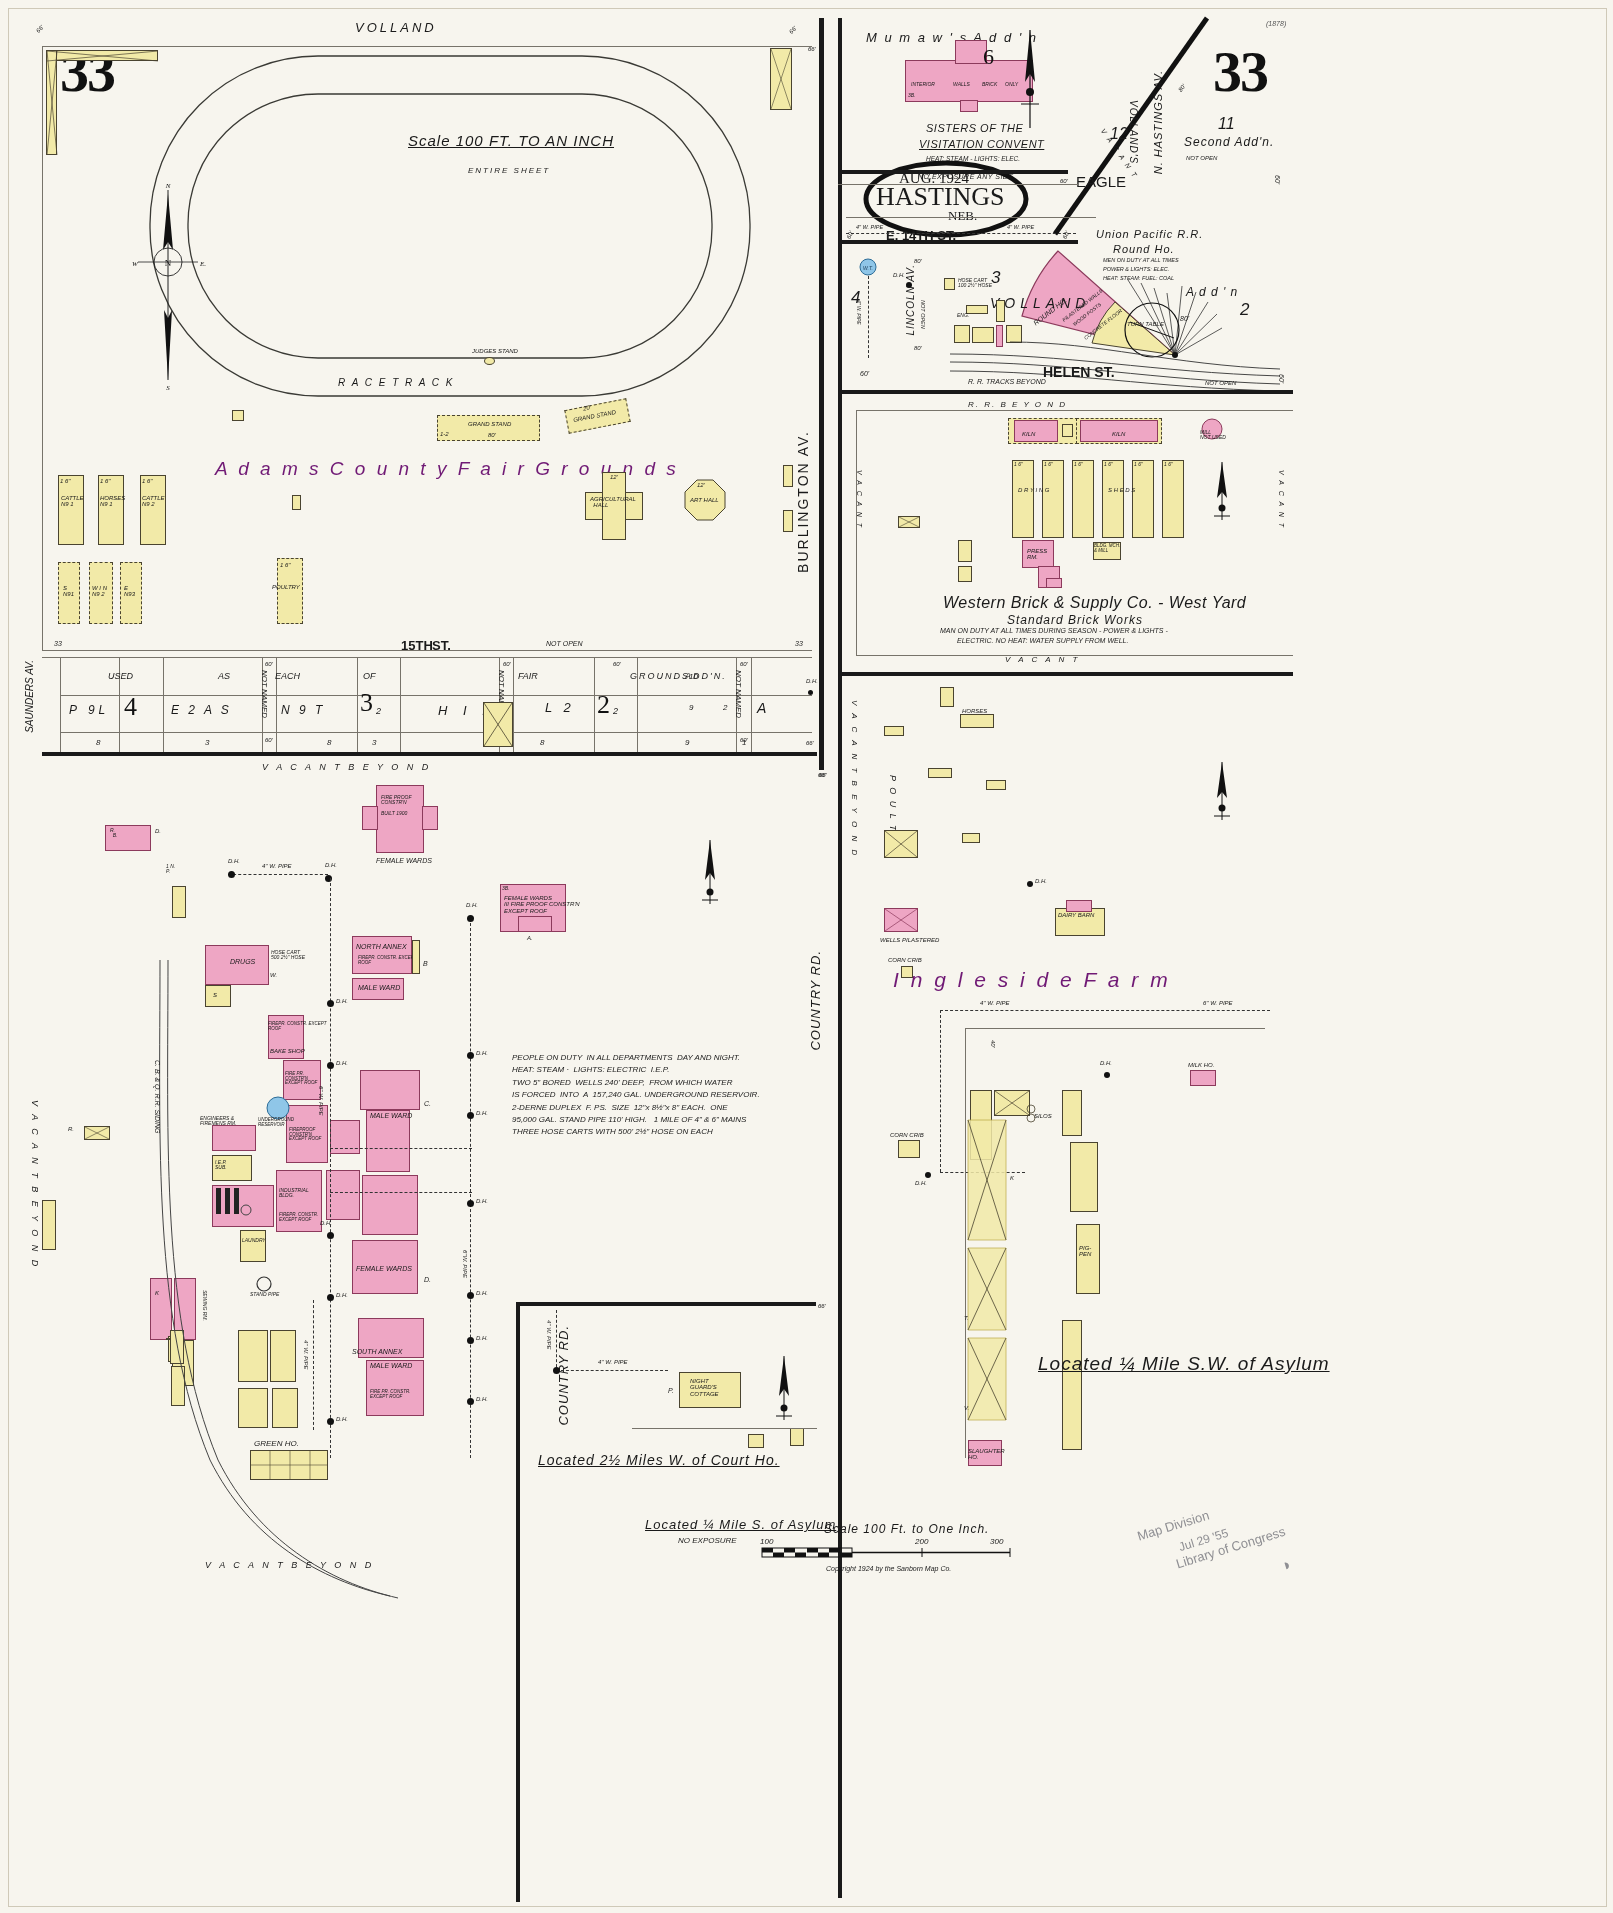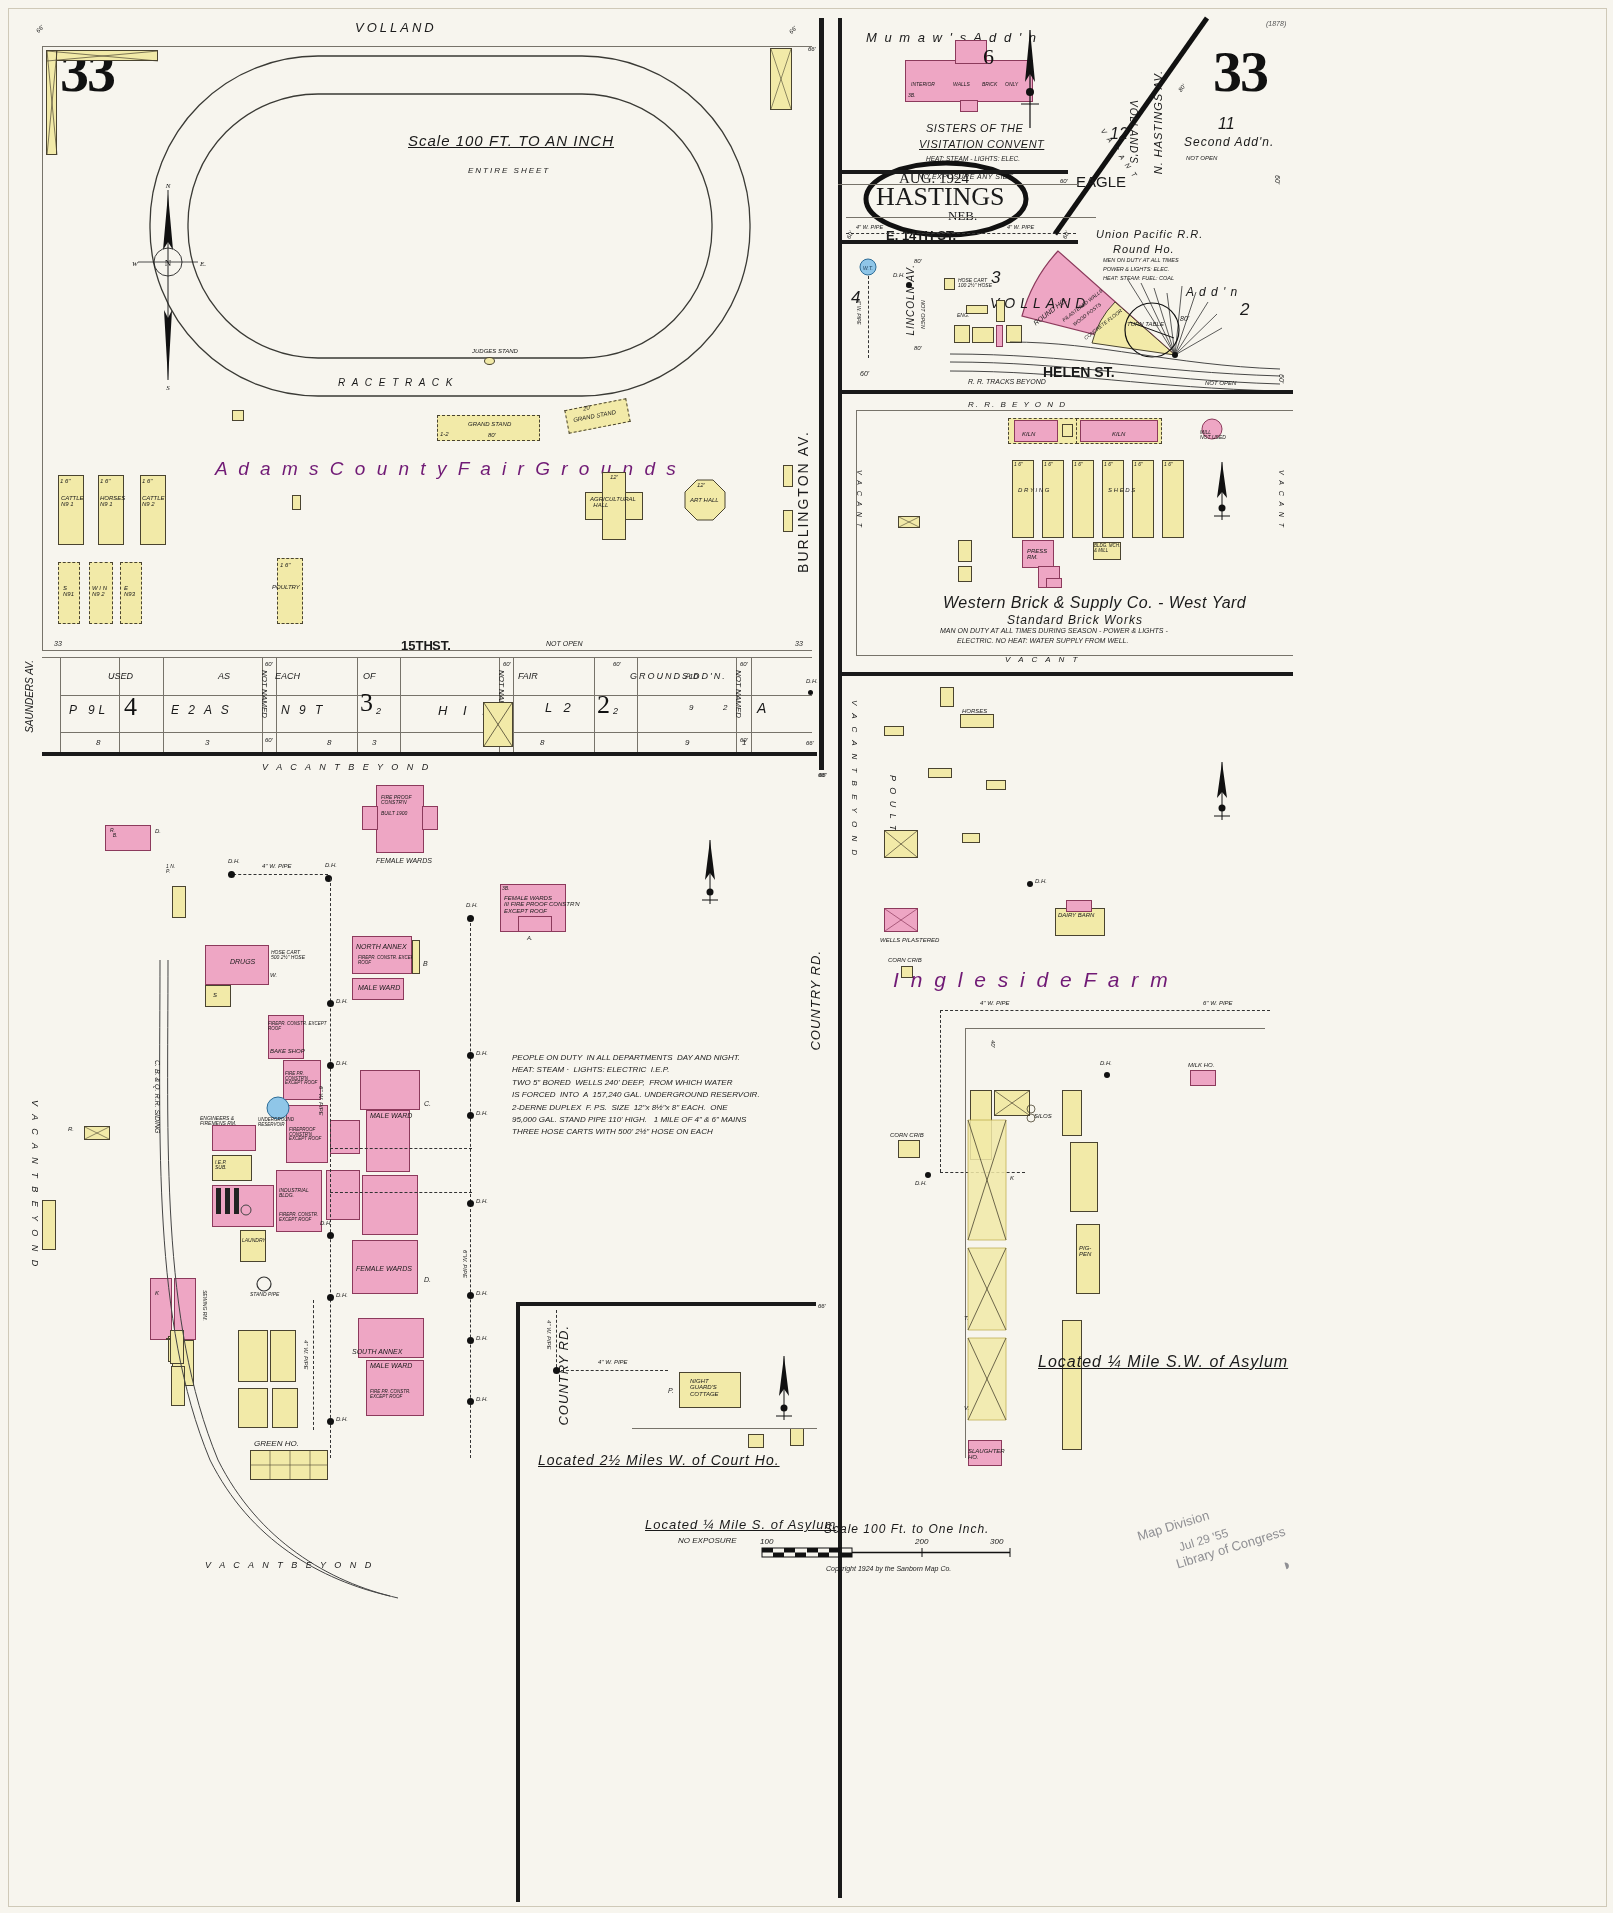--- a/index.html
+++ b/index.html
@@ -518,21 +518,21 @@
     <text x="2" y="200" font-size="6" font-style="italic" fill="#1a1a1a">T.</text>
     <text x="2" y="290" font-size="6" font-style="italic" fill="#1a1a1a">V.</text>
     <text x="48" y="60" font-size="6" font-style="italic" fill="#1a1a1a">K</text>
   </svg>
 
   <div class="bldg yel" style="left:1062px;top:1320px;width:20px;height:130px;"></div>
 
   <div class="bldg pnk" style="left:968px;top:1440px;width:34px;height:26px;"></div>
   <div class="lbl" style="left:968px;top:1448px;">SLAUGHTER<br>HO.</div>
 
-  <div class="t sanborn" style="left:1038px;top:1353px;font-size:16px;text-decoration:underline;">Located ¼ Mile S.W. of Asylum</div>
+  <div class="t sanborn" style="left:1038px;top:1353px;font-size:19px;text-decoration:underline;">Located ¼ Mile S.W. of Asylum</div>
 
   <svg class="abs" style="left:1212px;top:762px;" width="20" height="70">
     <polygon points="10,0 5,36 10,30 15,36" fill="#111"></polygon>
     <line x1="10" y1="0" x2="10" y2="58" stroke="#111" stroke-width="1"></line>
     <circle cx="10" cy="46" r="3.5" fill="#111"></circle>
     <line x1="2" y1="54" x2="18" y2="54" stroke="#111" stroke-width="1"></line>
   </svg>
 
   <div class="t sanborn" style="left:808px;top:950px;font-size:13px;writing-mode:vertical-rl;transform:rotate(180deg);">COUNTRY  RD.</div>
   <div class="t mini ital" style="left:818px;top:772px;">66'</div>

